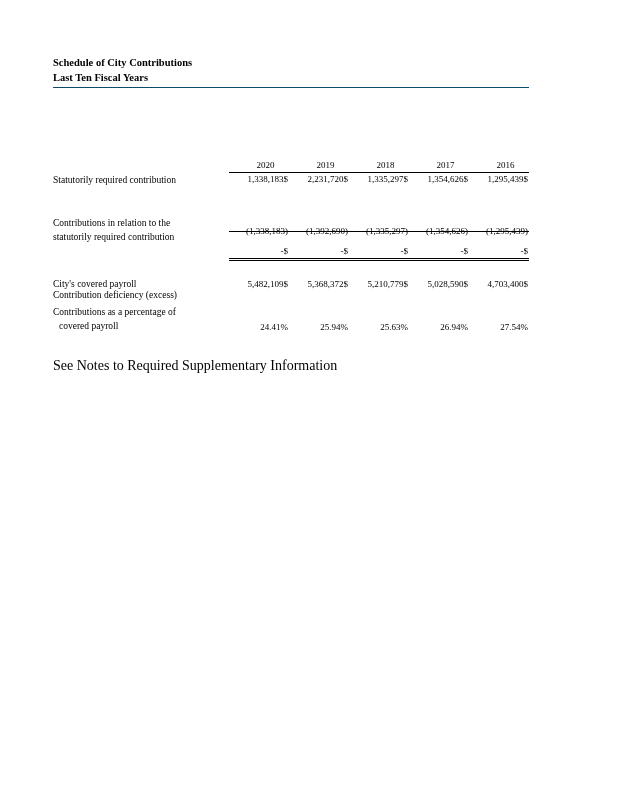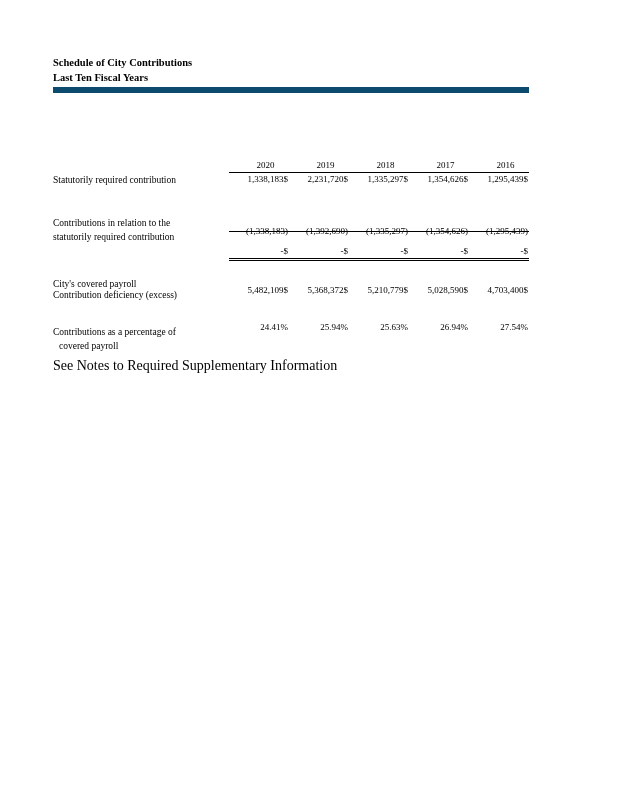--- a/index.html
+++ b/index.html
@@ -1,19 +1,19 @@
 <!DOCTYPE html>
 <html><head>
   <meta charset="utf-8">
   <style>
     html, body { margin: 0; padding: 0; background: #ffffff; }
     body { width: 618px; height: 800px; position: relative; overflow: hidden;
            font-family: "Liberation Serif", "DejaVu Serif", serif; color: #000; }
     .header { position: absolute; left: 53px; top: 56px; width: 476px;
-              border-bottom: 6px solid #0c4a6e; padding-bottom: 2px; }
+              border-bottom: 1px solid #0c4a6e; padding-bottom: 2px; }
     .header .line { font-weight: bold; font-size: 10.5px; line-height: 14.5px; white-space: nowrap; }
     .row-label { position: absolute; left: 53px; font-size: 9.5px; line-height: 14px; white-space: nowrap; }
     .cells { position: absolute; left: 229px; width: 300px; display: flex; }
     .cell { width: 60px; text-align: right; font-size: 9px; line-height: 12px; white-space: nowrap; padding-right: 1px; box-sizing: border-box; }
     .years .cell { text-align: center; padding-left: 14px; }
     .rule { position: absolute; left: 229px; width: 300px; border-top: 1px solid #000; }
     .rule.double { border-top: 3px double #000; }
     .footnote { position: absolute; left: 53px; top: 358px; font-size: 14px; white-space: nowrap; }
   </style>
 </head>
@@ -65,29 +65,29 @@
   <div class="cell">-$</div>
   <div class="cell">-$</div>
   <div class="cell">-$</div>
   <div class="cell">-$</div>
 </div>
 <div class="rule double" style="top:258px;"></div>
 
 <div class="row-label" style="top:277px;">
   <span>City's covered payroll</span>
 </div>
-<div class="cells" style="top:284px;">
+<div class="cells" style="top:278px;">
   <div class="cell">5,482,109$</div>
   <div class="cell">5,368,372$</div>
   <div class="cell">5,210,779$</div>
   <div class="cell">5,028,590$</div>
   <div class="cell">4,703,400$</div>
 </div>
 
-<div class="row-label" style="top:305px;margin-top:20px;">
+<div class="row-label" style="top:305px;">
   <div>Contributions as a percentage of</div>
   <div style="padding-left:6px;">  covered payroll</div>
 </div>
 <div class="cells" style="top:321px;">
   <div class="cell">24.41%</div>
   <div class="cell">25.94%</div>
   <div class="cell">25.63%</div>
   <div class="cell">26.94%</div>
   <div class="cell">27.54%</div>
 </div>

